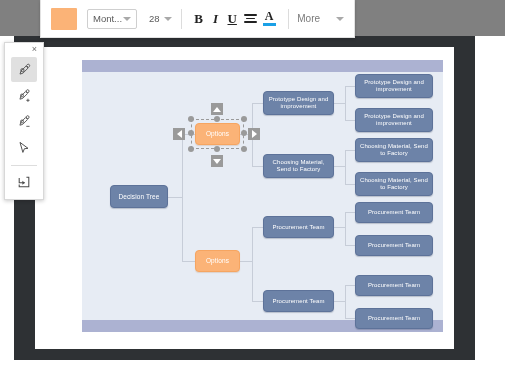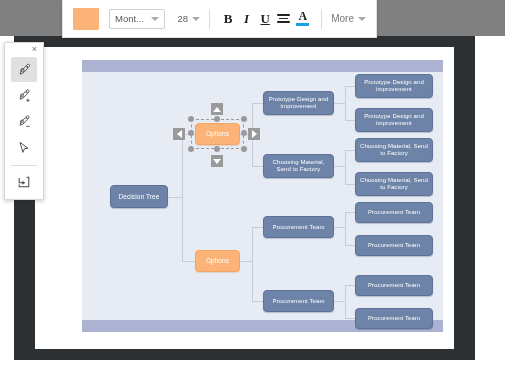--- a/index.html
+++ b/index.html
@@ -54,21 +54,21 @@
     display:flex;align-items:center;justify-content:center;
   }
   .arrow-btn i{display:block;width:0;height:0;}
   .ar-up    i{border-left:4px solid transparent;border-right:4px solid transparent;border-bottom:5px solid #fff;}
   .ar-down  i{border-left:4px solid transparent;border-right:4px solid transparent;border-top:5px solid #fff;}
   .ar-left  i{border-top:4px solid transparent;border-bottom:4px solid transparent;border-right:5px solid #fff;}
   .ar-right i{border-top:4px solid transparent;border-bottom:4px solid transparent;border-left:5px solid #fff;}
 
   
   .toolbar{
-    position:absolute;left:62px;top:0;width:315px;height:38px;
+    position:absolute;left:40px;top:0;width:315px;height:38px;
     background:#ffffff;border:1px solid #e2e2e2;border-top:none;
     box-shadow:0 1px 3px rgba(0,0,0,.18);
     display:flex;align-items:center;box-sizing:border-box;
     padding:0 10px;z-index:30;
   }
   .sw{width:26px;height:22px;background:#fbb377;border-radius:1px;flex:none;}
   .font-sel{
     margin-left:10px;width:72px;height:20px;border:1px solid #cfcfcf;border-radius:2px;
     display:flex;align-items:center;justify-content:space-between;
     padding:0 5px;box-sizing:border-box;background:#fff;
@@ -84,21 +84,21 @@
   .g.ital{font-style:italic;font-weight:bold;}
   .g.und{text-decoration:underline;font-weight:bold;}
   .align-ic{width:13px;display:flex;flex-direction:column;gap:2px;align-items:center;}
   .align-ic span{display:block;height:1.6px;background:#222;border-radius:1px;}
   .align-ic span:nth-child(1){width:13px;}
   .align-ic span:nth-child(2){width:9px;}
   .align-ic span:nth-child(3){width:13px;}
   .color-a{display:flex;flex-direction:column;align-items:center;gap:1px;}
   .color-a .g{font-size:12px;font-weight:bold;line-height:11px;}
   .color-a .bar{width:13px;height:2.5px;background:#1aa0e6;}
-  .more{margin-left:auto;display:flex;align-items:center;gap:4px;}
+  .more{margin-left:auto;display:flex;align-items:center;gap:16px;}
   .more .t{font-size:10px;color:#7a7a7a;}
 
   
   .tool-panel{
     position:absolute;left:4px;top:42px;width:40px;height:158px;
     background:#ffffff;border:1px solid #d8d8d8;
     box-shadow:0 1px 4px rgba(0,0,0,.22);
     z-index:40;box-sizing:border-box;
   }
   .panel-close{

